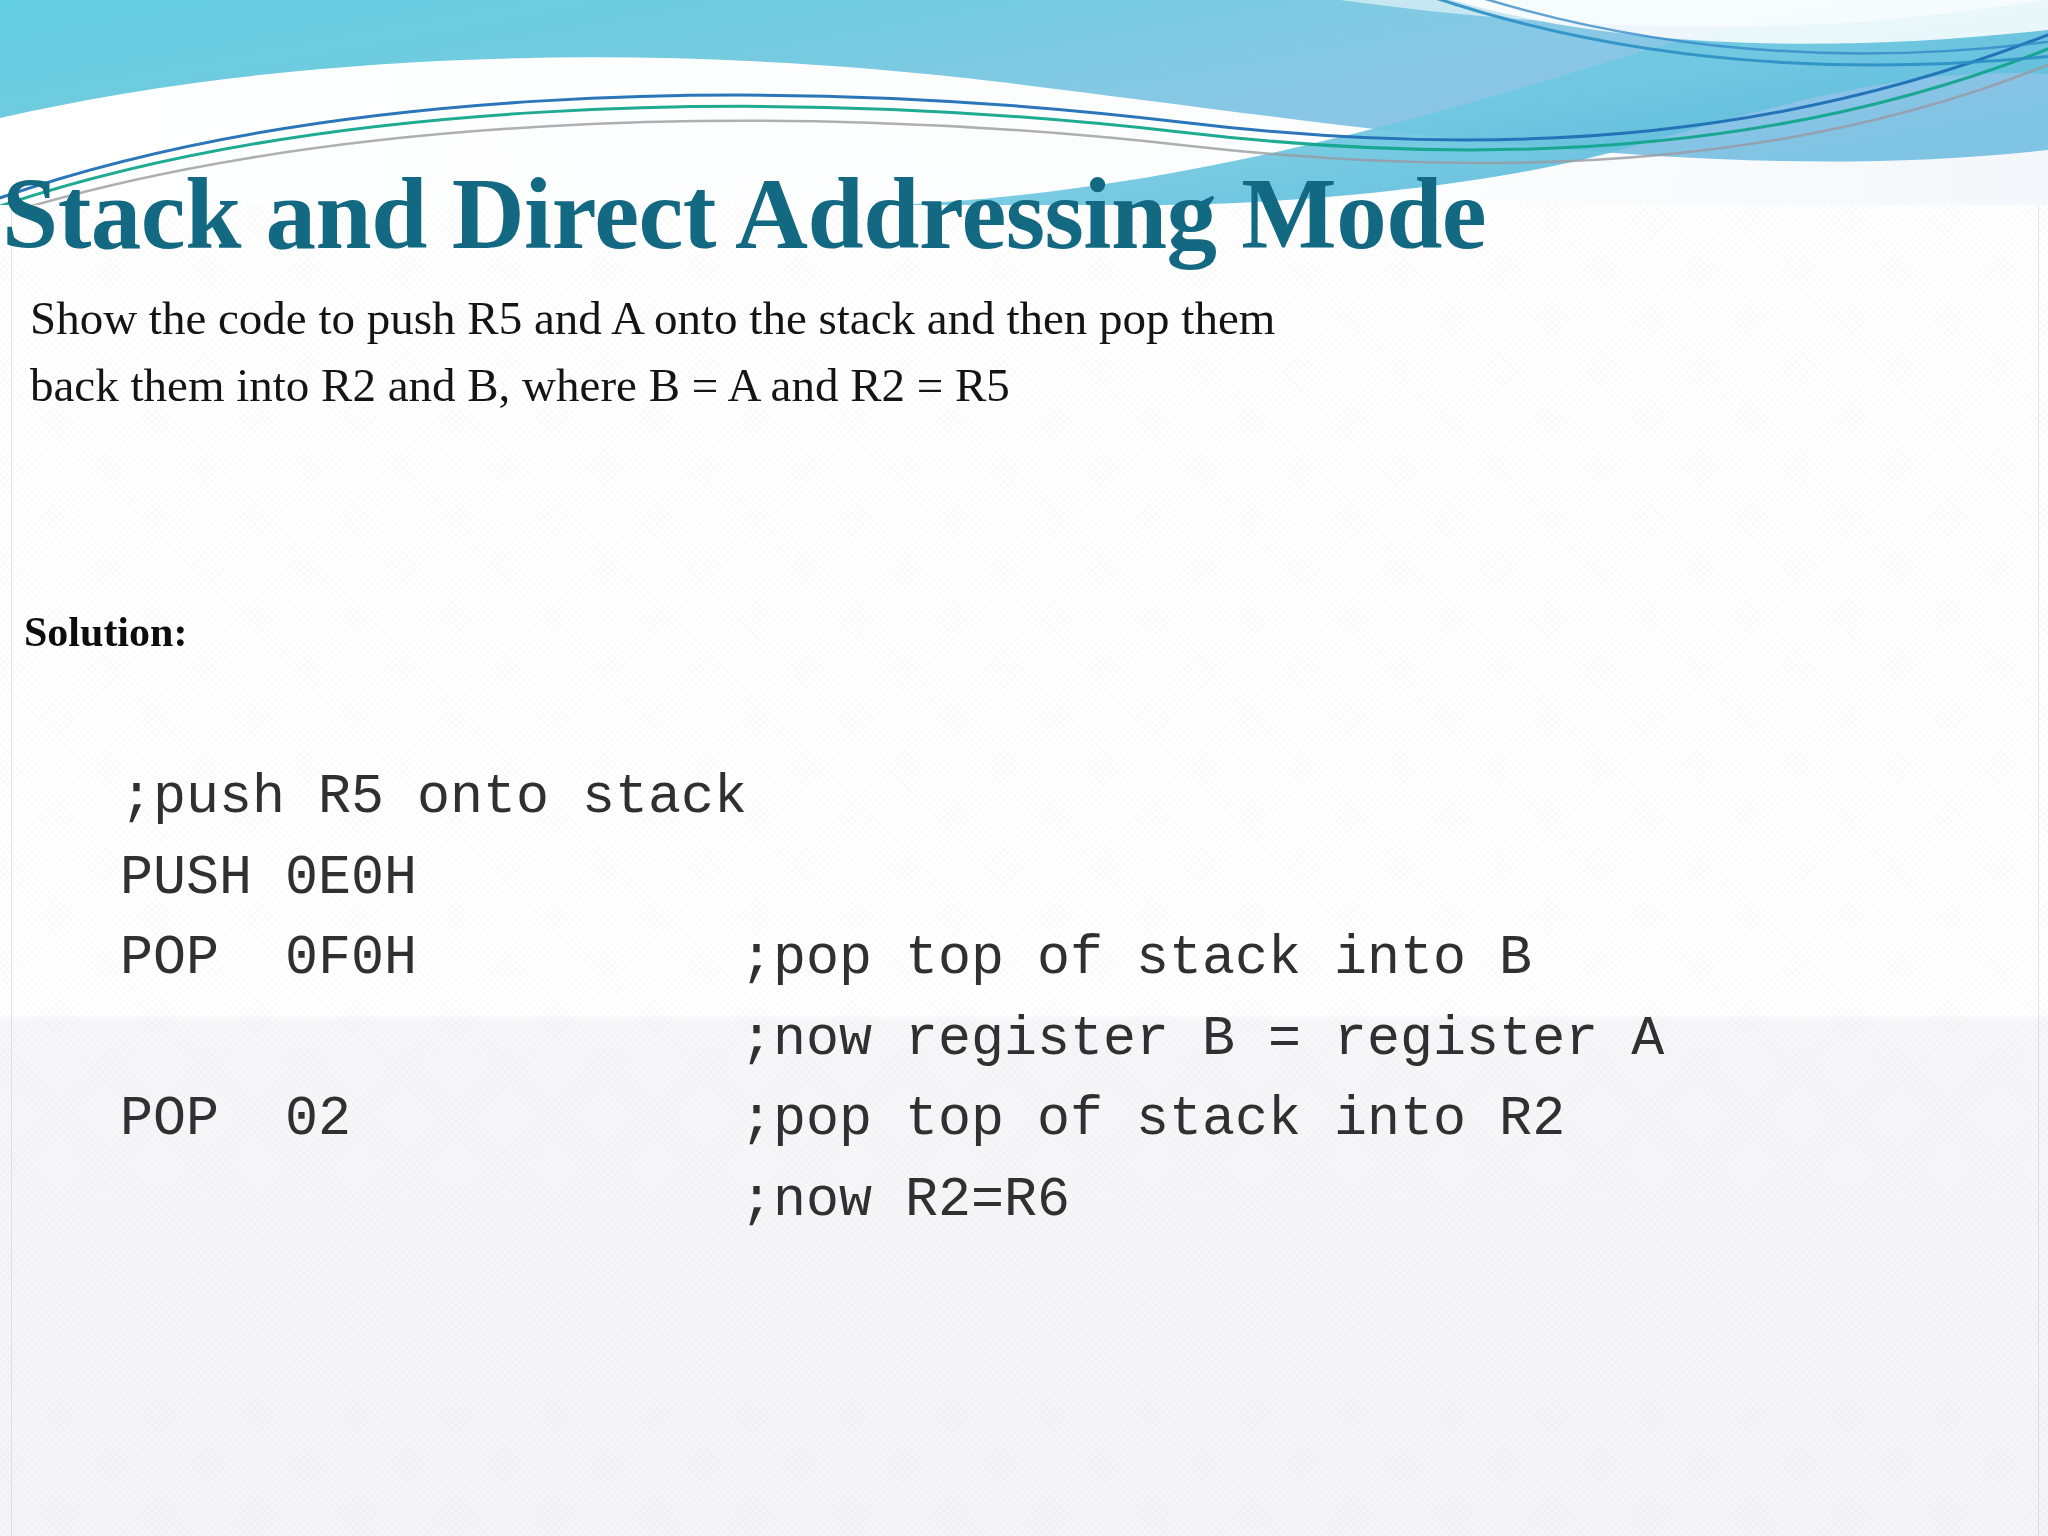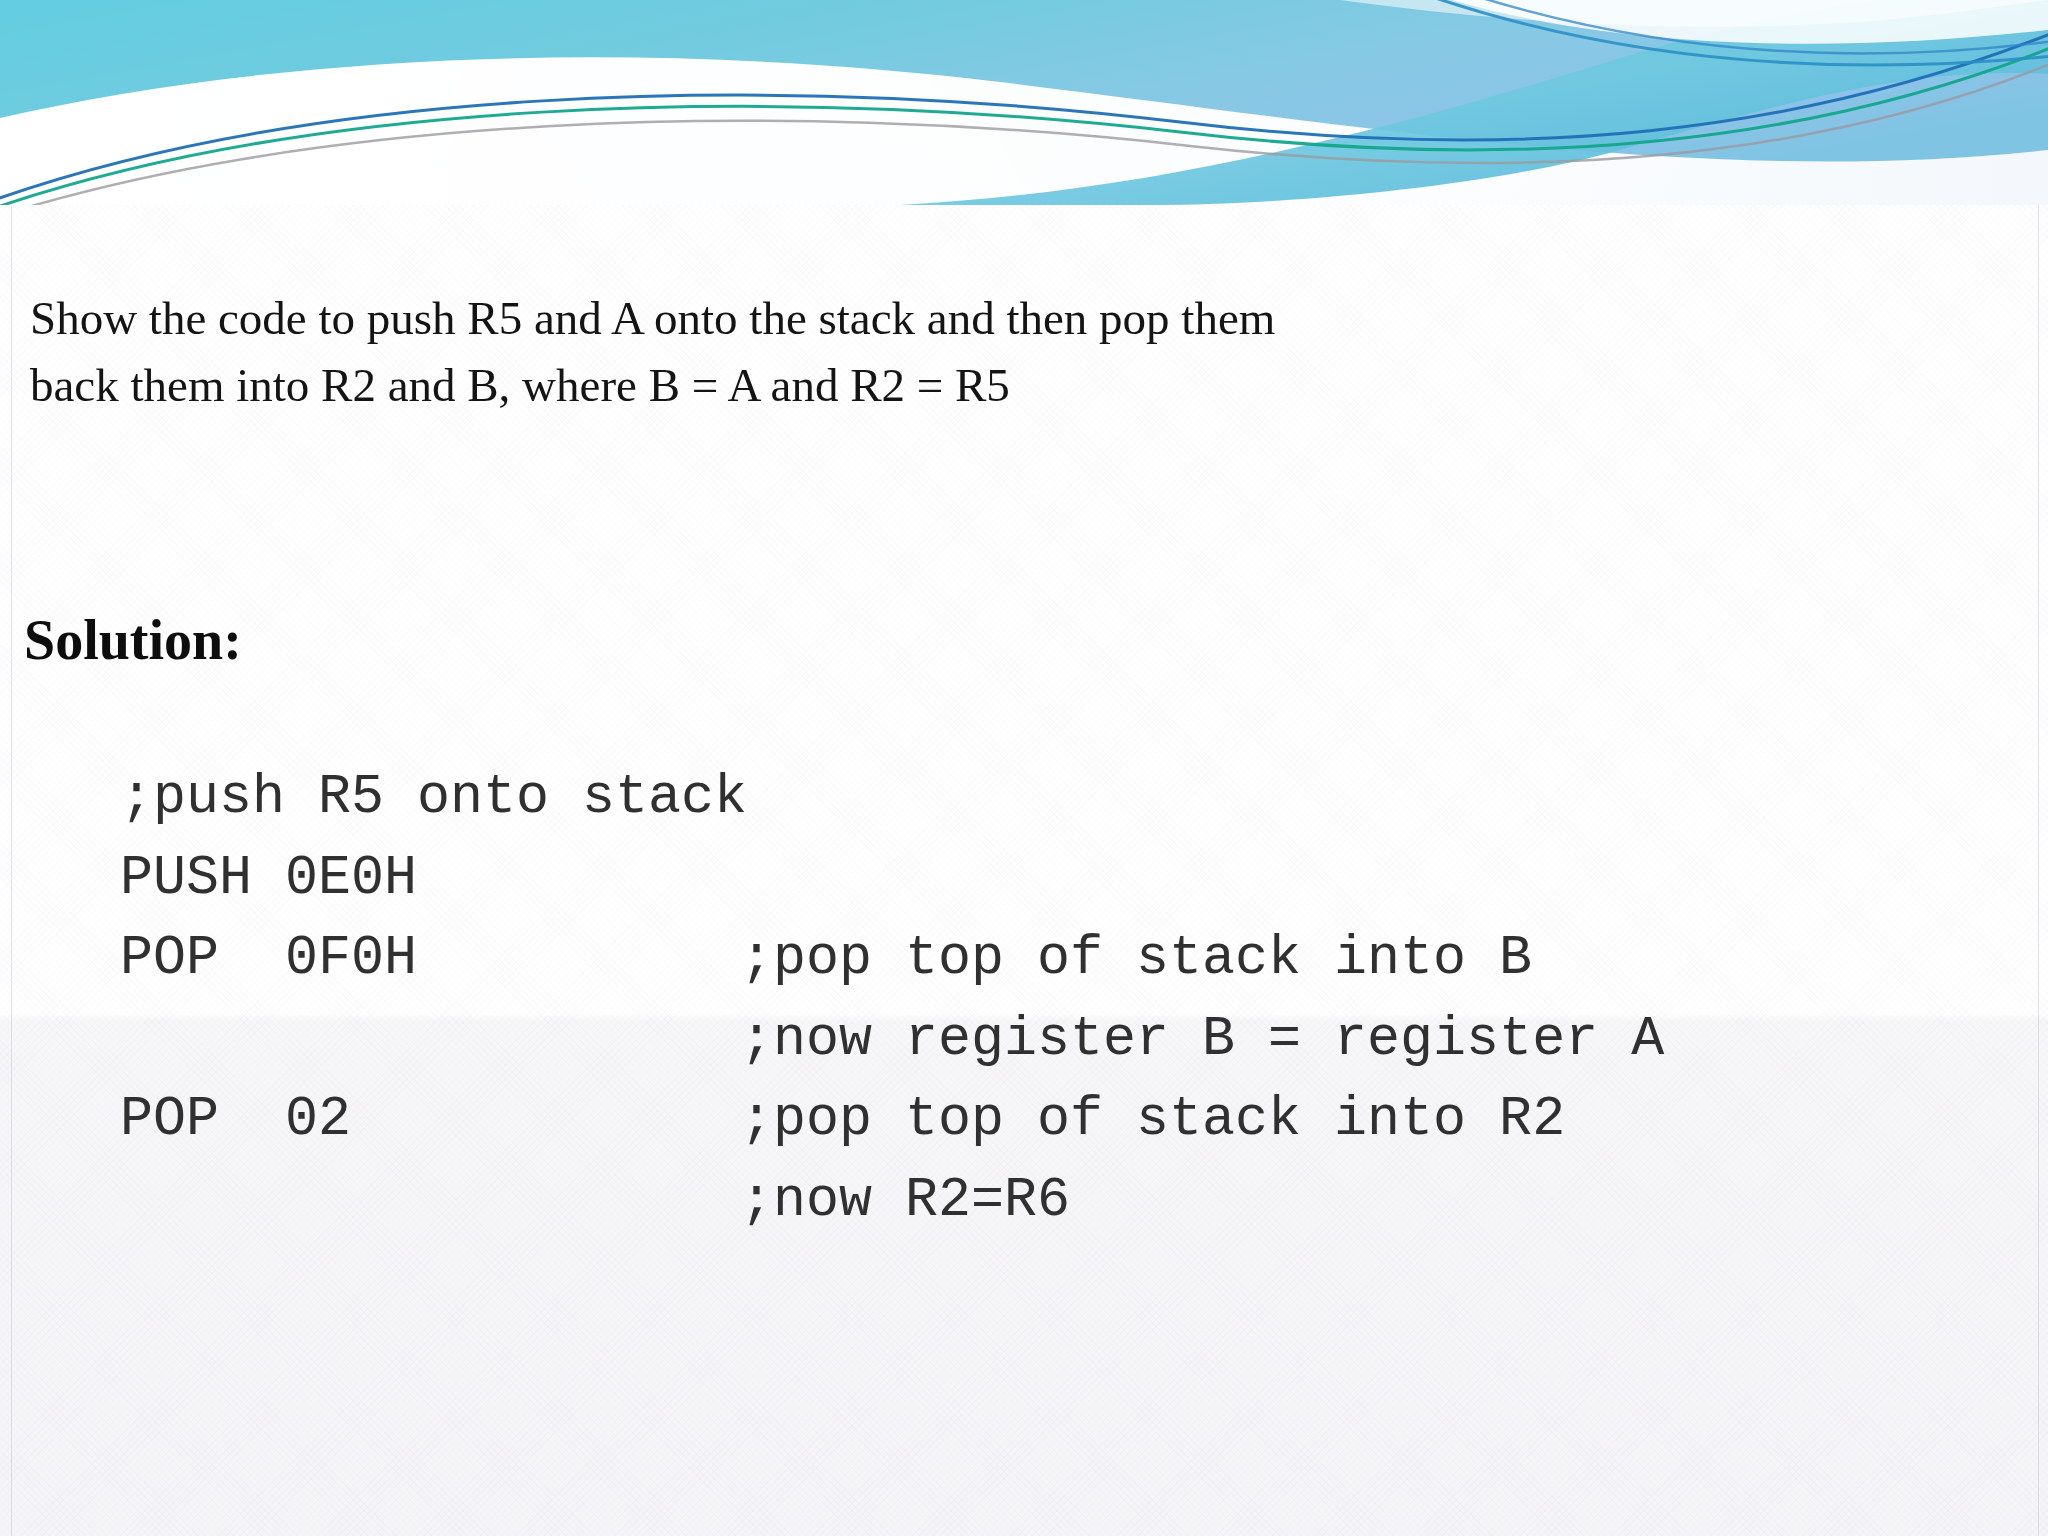--- a/index.html
+++ b/index.html
@@ -82,21 +82,21 @@
   }
   .lead p { margin: 0; }
 
   
   .solution-heading {
     position: absolute;
     left: 24px;
     top: 608px;
     font-family: "Liberation Serif", "DejaVu Serif", serif;
     font-weight: bold;
-    font-size: 56px;
+    font-size: 42px;
     color: #0d0d0d;
   }
 
   
   .code-block {
     position: absolute;
     left: 120px;
     top: 758px;
     width: 1900px;
     font-family: "Liberation Mono", "DejaVu Sans Mono", monospace;
@@ -161,20 +161,21 @@
       <path d="M1392,-20 C1560,44 1790,58 2048,30 L2048,-20 Z" fill="#ffffff" opacity="0.85"></path>
 
       <path d="M-20,205 C300,88 760,72 1180,122 C1520,163 1800,135 2060,30" fill="none" stroke="#1f6fb5" stroke-width="3" opacity="0.95"></path>
       <path d="M-20,213 C300,100 760,84 1180,132 C1520,172 1810,146 2060,44" fill="none" stroke="#13a58c" stroke-width="3" opacity="0.95"></path>
       <path d="M-20,222 C300,116 770,98 1190,146 C1530,184 1820,160 2060,60" fill="none" stroke="#9a9aa0" stroke-width="2.5" opacity="0.8"></path>
       <path d="M1360,-30 C1560,52 1800,86 2090,52" fill="none" stroke="#2a8fc4" stroke-width="3" opacity="0.9"></path>
       <path d="M1360,-46 C1570,42 1810,78 2090,36" fill="none" stroke="#2f86c6" stroke-width="2.5" opacity="0.75"></path>
     </svg>
   </div>
 
+  <h1 class="slide-title">Stack and Direct Addressing Mode</h1>
 
   <div class="lead">
     <p>Show the code to push R5 and A onto the stack and then pop them</p>
     <p>back them into R2 and B, where B = A and R2 = R5</p>
   </div>
 
   <div class="solution-heading">Solution:</div>
 
   <div class="code-block">
     <div class="code-row">

